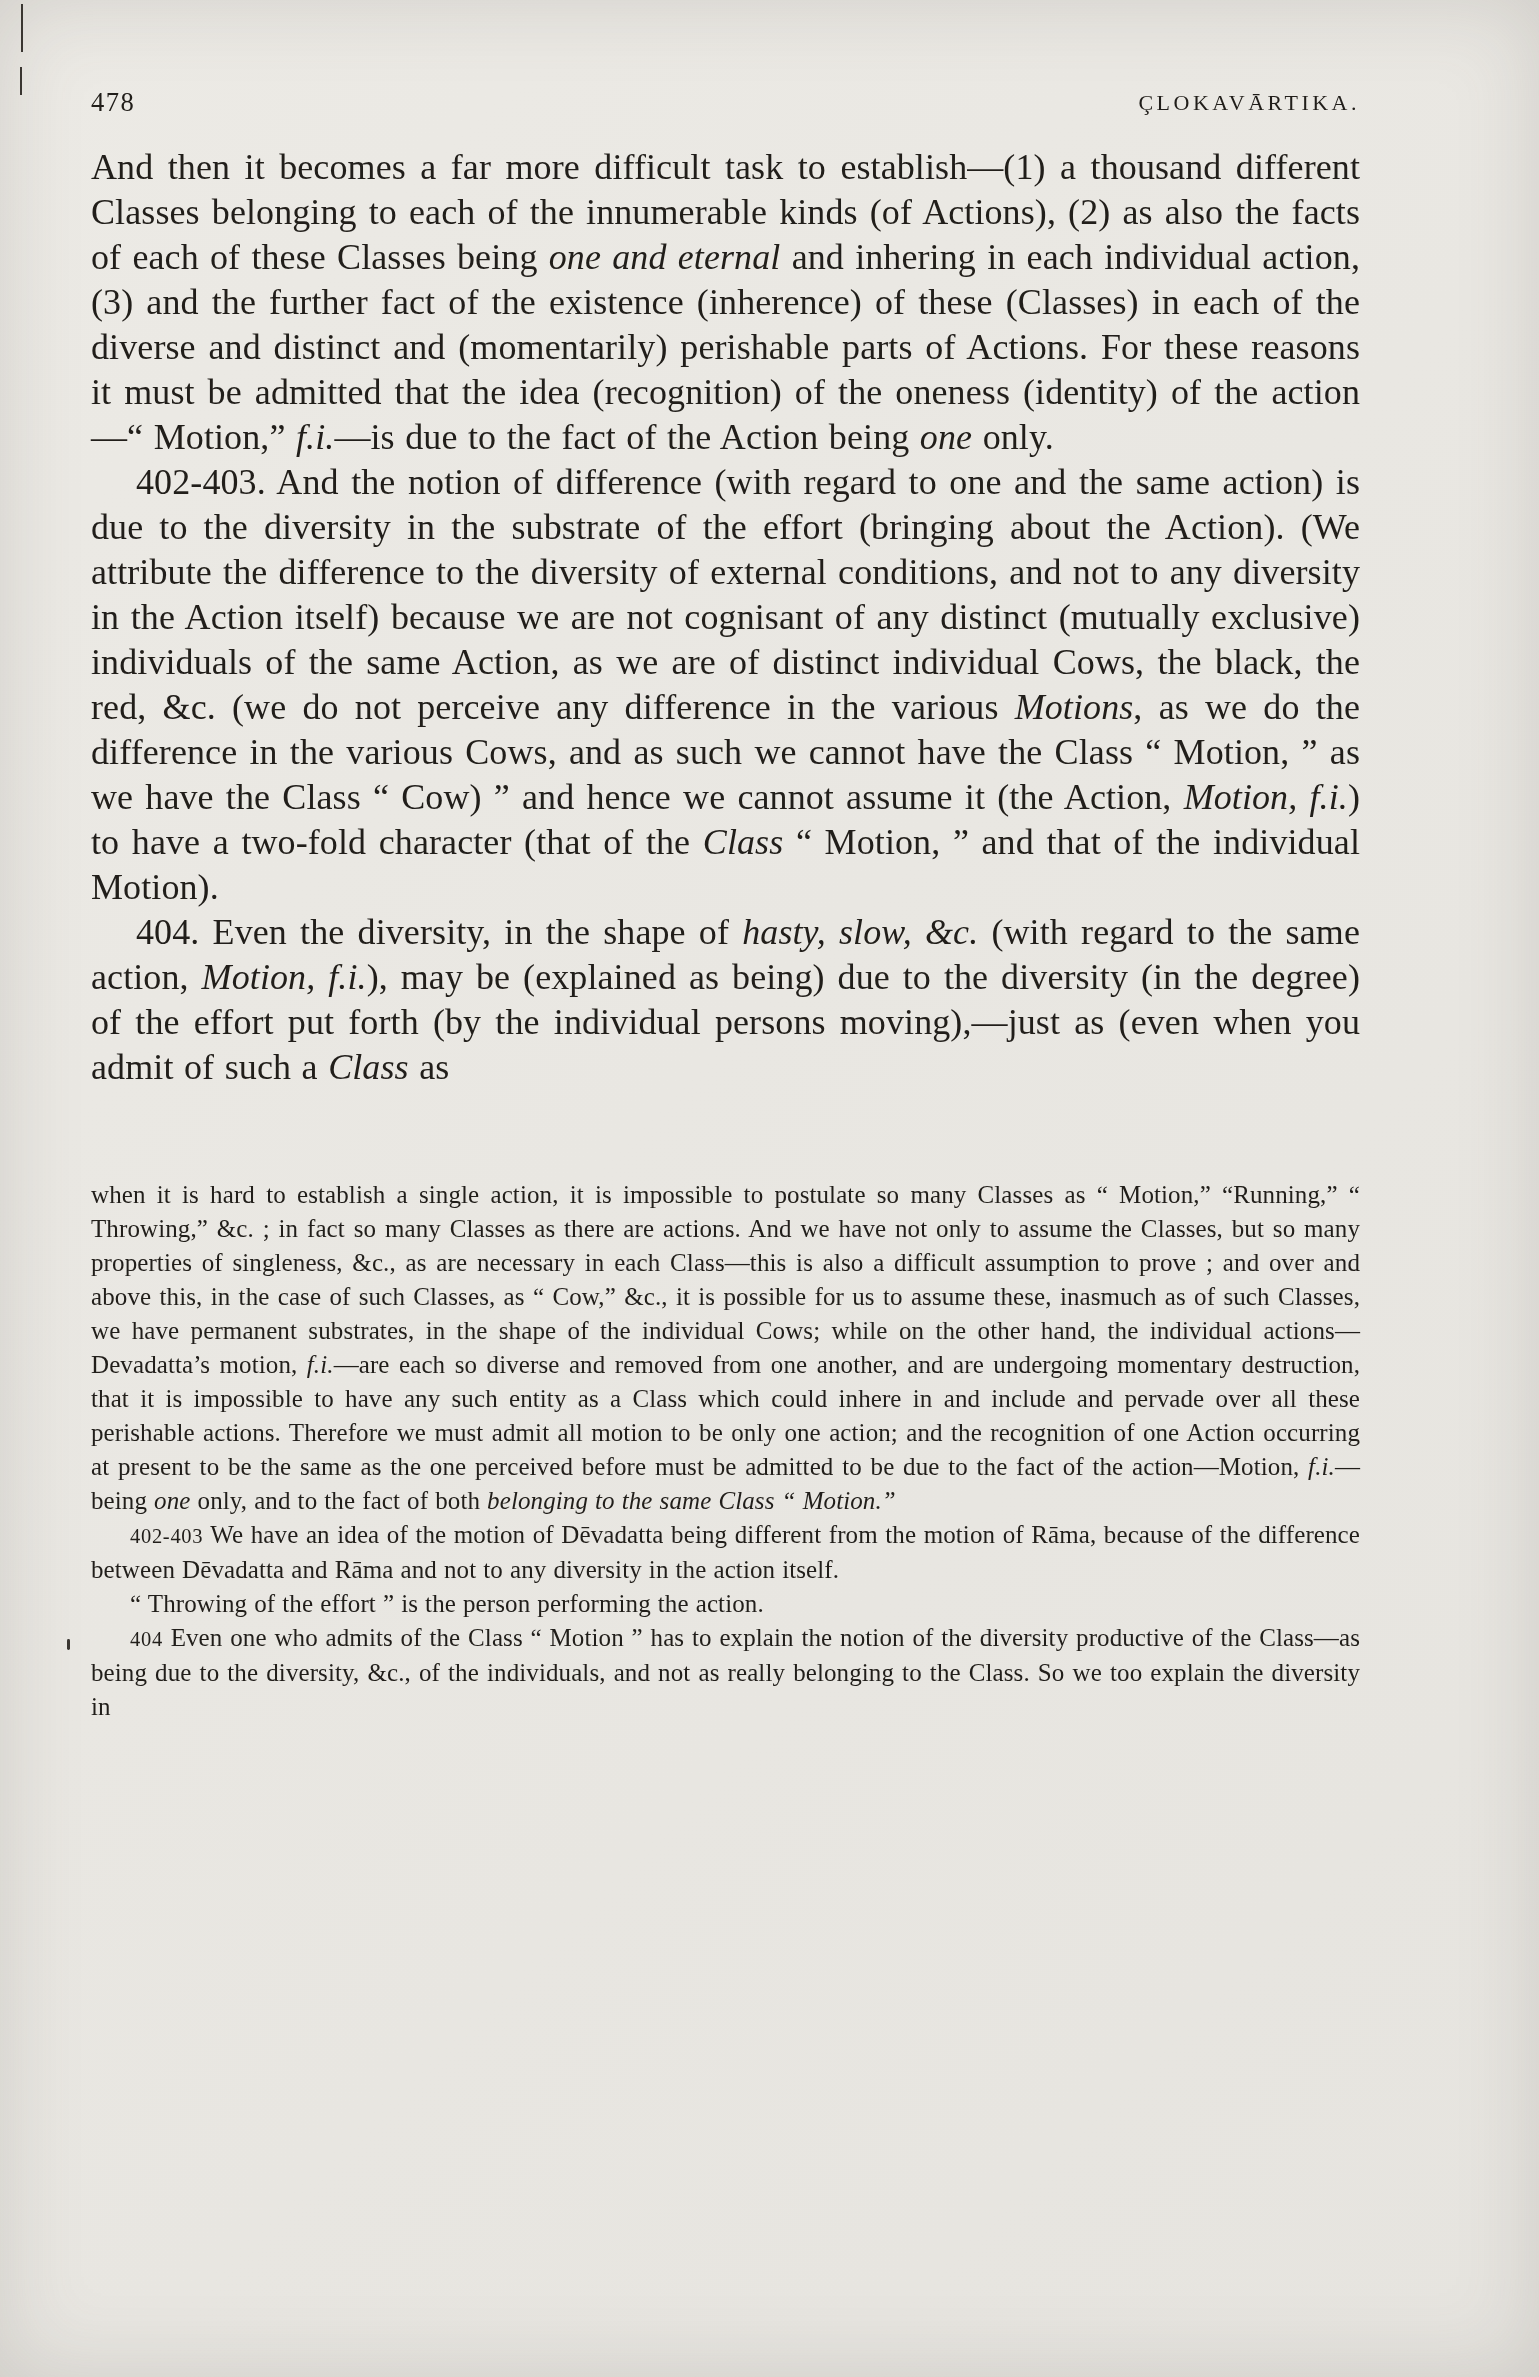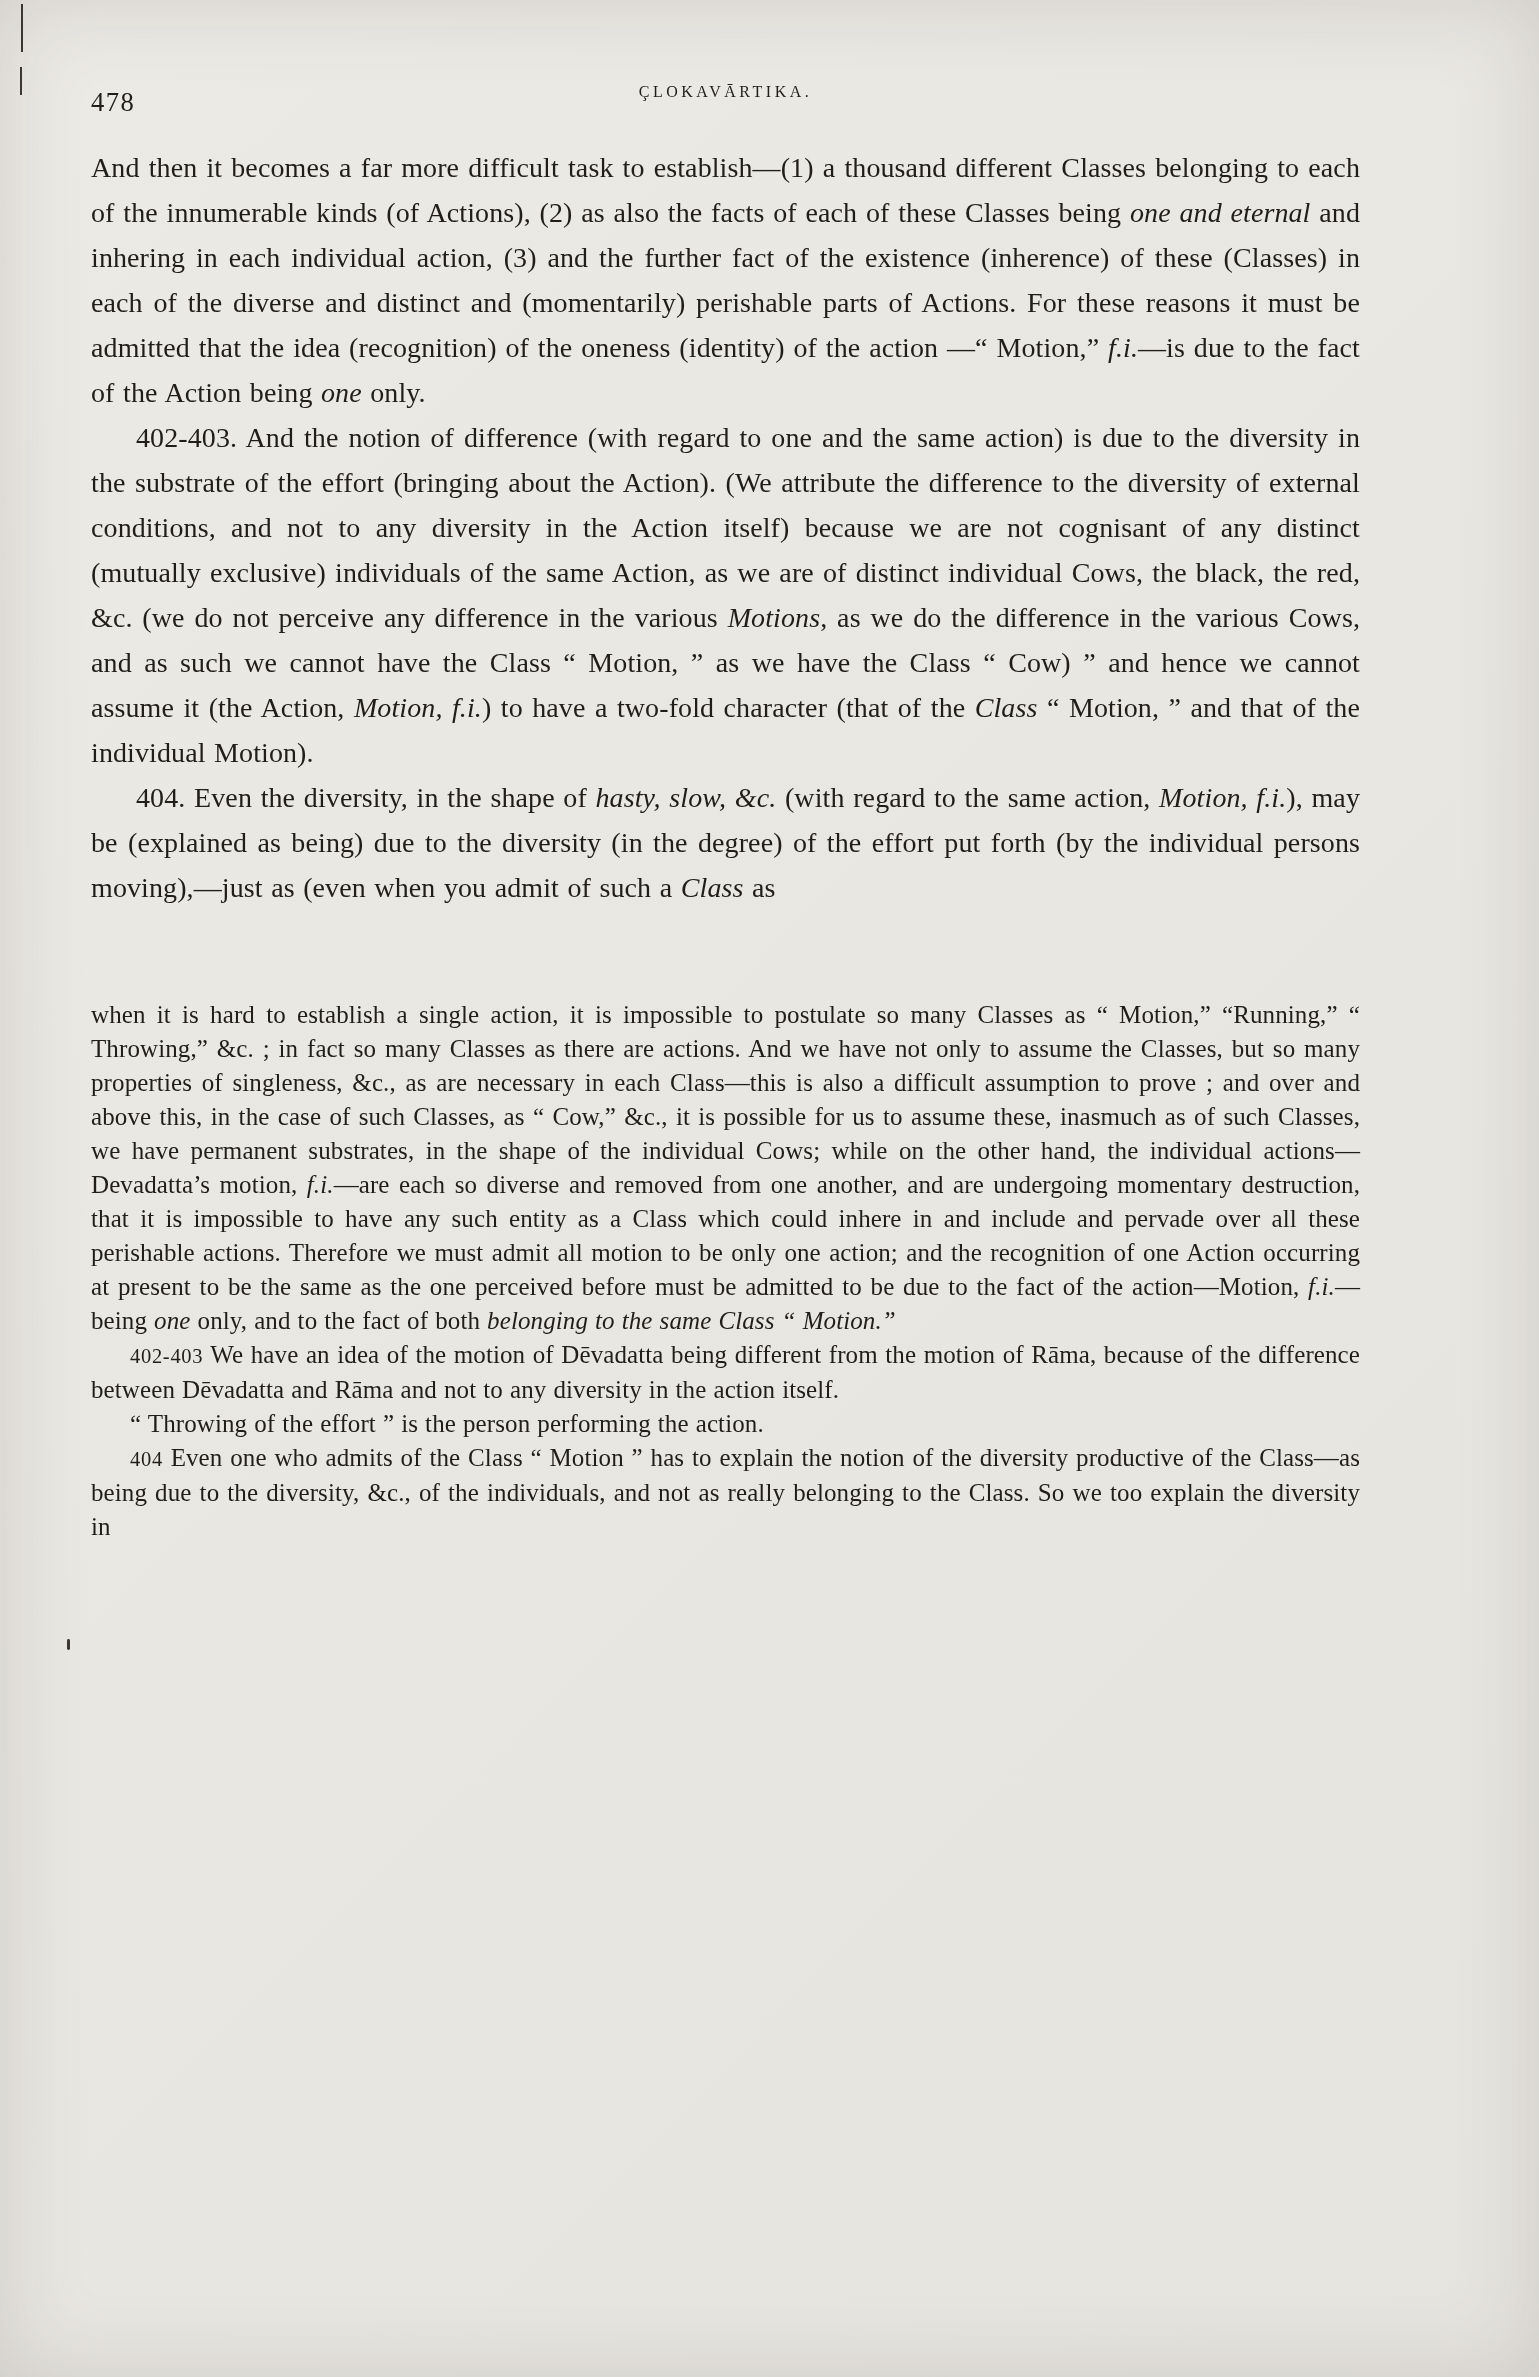--- a/index.html
+++ b/index.html
@@ -33,28 +33,28 @@
     position: absolute;
     left: 0;
     top: 4.2px;
     font-size: 26.6px;
     letter-spacing: 1.4px;
   }
   .running-title {
     position: absolute;
     left: 0;
     right: 0;
-    top: 0;
-    text-align: center;
-    font-size: 16px;
+    top: 7px;
+    text-align: right;
+    font-size: 22px;
     letter-spacing: 3.5px;
   }
   .body-text .para {
     margin: 0;
-    font-size: 28px;
+    font-size: 36px;
     line-height: 45px;
     text-align: justify;
     letter-spacing: 0.1px;
     word-spacing: 1.4px;
   }
   .body-text .para.indent { text-indent: 45px; }
   .footnotes {
     margin-top: 88px;
   }
   .footnotes .para {

